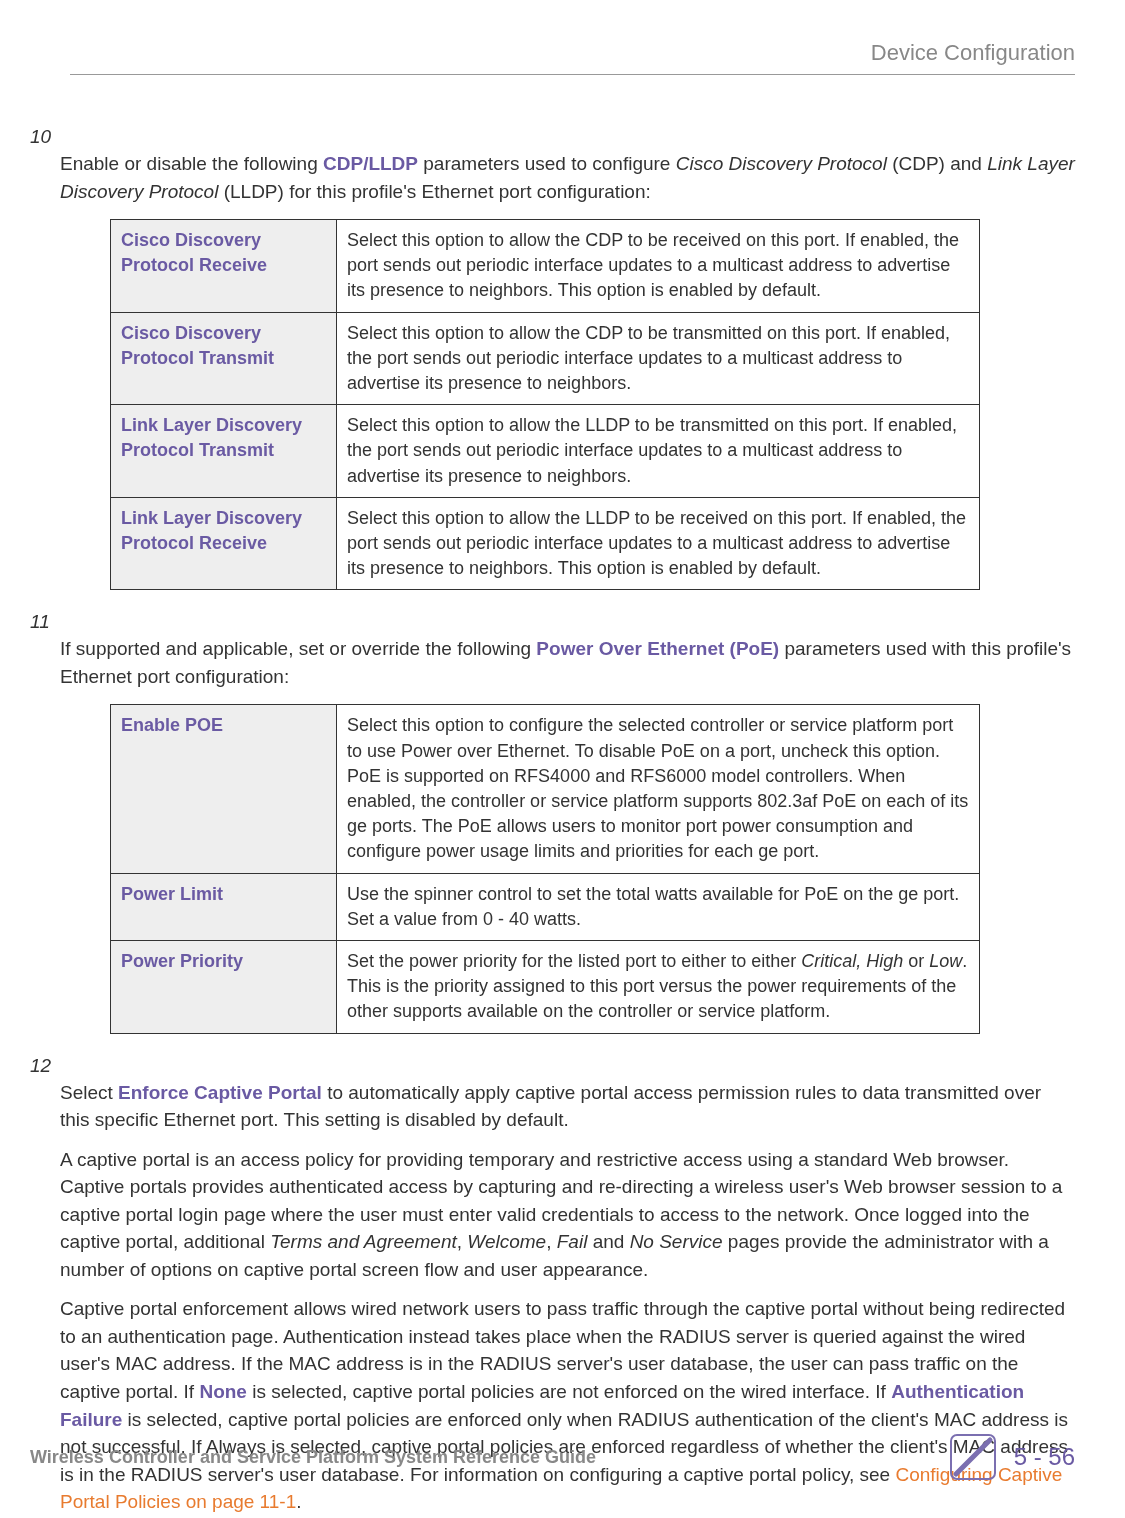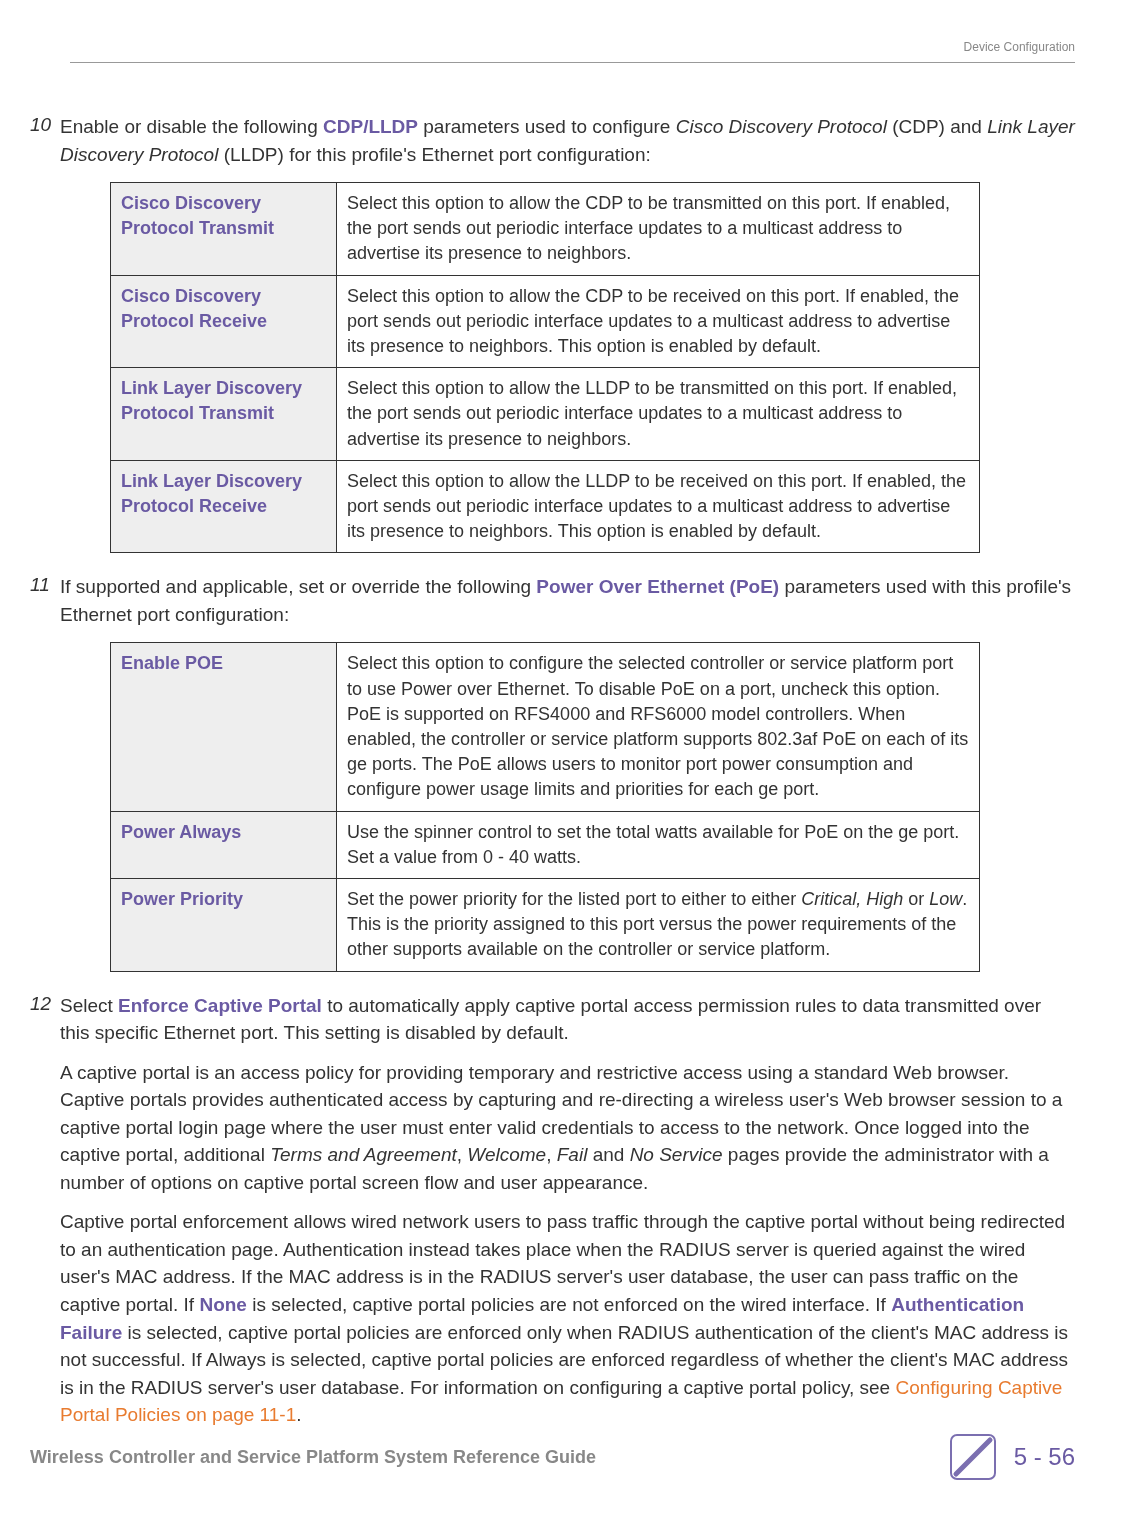--- a/index.html
+++ b/index.html
@@ -13,21 +13,21 @@
     position: relative;
     box-sizing: border-box;
   }
   .page {
     padding: 40px 50px 0 30px;
     box-sizing: border-box;
   }
   .header {
     text-align: right;
     color: #888;
-    font-size: 12px;
+    font-size: 22px;
     border-bottom: 1px solid #999;
     padding-bottom: 8px;
     margin-bottom: 50px;
     margin-left: 40px;
   }
   .step {
     display: flex;
     align-items: flex-start;
     margin-bottom: 10px;
   }
@@ -37,20 +37,21 @@
     font-size: 19px;
     color: #333;
     padding-top: 1px;
     font-style: italic;
   }
   .step-body {
     flex: 1;
     font-size: 19px;
     line-height: 1.45;
     color: #333;
+    margin-top: 25px;
   }
   .bold-purple {
     color: #6a5aa3;
     font-weight: bold;
   }
   .italic {
     font-style: italic;
   }
   table.param-table {
     border-collapse: collapse;
@@ -120,26 +121,26 @@
   <div class="step">
     <div class="step-num">10</div>
     <div class="step-body">
       <span>Enable or disable the following </span><span class="bold-purple">CDP/LLDP</span><span> parameters used to configure </span><span class="italic">Cisco Discovery Protocol</span><span> (CDP) and </span><span class="italic">Link Layer Discovery Protocol</span><span> (LLDP) for this profile's Ethernet port configuration:</span>
     </div>
   </div>
 
   <table class="param-table">
     <tbody>
         <tr>
+      <td class="label">Cisco Discovery Protocol Receive</td>
+      <td class="desc">Select this option to allow the CDP to be received on this port. If enabled, the port sends out periodic interface updates to a multicast address to advertise its presence to neighbors. This option is enabled by default.</td>
+    </tr>
+    <tr>
       <td class="label">Cisco Discovery Protocol Transmit</td>
       <td class="desc">Select this option to allow the CDP to be transmitted on this port. If enabled, the port sends out periodic interface updates to a multicast address to advertise its presence to neighbors.</td>
-    </tr>
-    <tr>
-      <td class="label">Cisco Discovery Protocol Receive</td>
-      <td class="desc">Select this option to allow the CDP to be received on this port. If enabled, the port sends out periodic interface updates to a multicast address to advertise its presence to neighbors. This option is enabled by default.</td>
     </tr>
     <tr>
       <td class="label">Link Layer Discovery Protocol Transmit</td>
       <td class="desc">Select this option to allow the LLDP to be transmitted on this port. If enabled, the port sends out periodic interface updates to a multicast address to advertise its presence to neighbors.</td>
     </tr>
     <tr>
       <td class="label">Link Layer Discovery Protocol Receive</td>
       <td class="desc">Select this option to allow the LLDP to be received on this port. If enabled, the port sends out periodic interface updates to a multicast address to advertise its presence to neighbors. This option is enabled by default.</td>
     </tr>
   </tbody>
@@ -152,21 +153,21 @@
     </div>
   </div>
 
   <table class="param-table">
     <tbody>
         <tr>
       <td class="label">Enable POE</td>
       <td class="desc">Select this option to configure the selected controller or service platform port to use Power over Ethernet. To disable PoE on a port, uncheck this option. PoE is supported on RFS4000 and RFS6000 model controllers. When enabled, the controller or service platform supports 802.3af PoE on each of its ge ports. The PoE allows users to monitor port power consumption and configure power usage limits and priorities for each ge port.</td>
     </tr>
     <tr>
-      <td class="label">Power Always</td>
+      <td class="label">Power Limit</td>
       <td class="desc">Use the spinner control to set the total watts available for PoE on the ge port. Set a value from 0 - 40 watts.</td>
     </tr>
     <tr>
       <td class="label">Power Priority</td>
       <td class="desc">
         <span>Set the power priority for the listed port to either to either </span><span class="italic">Critical, High</span><span> or </span><span class="italic">Low</span><span>. This is the priority assigned to this port versus the power requirements of the other supports available on the controller or service platform.</span>
       </td>
     </tr>
   </tbody>
     </table>

